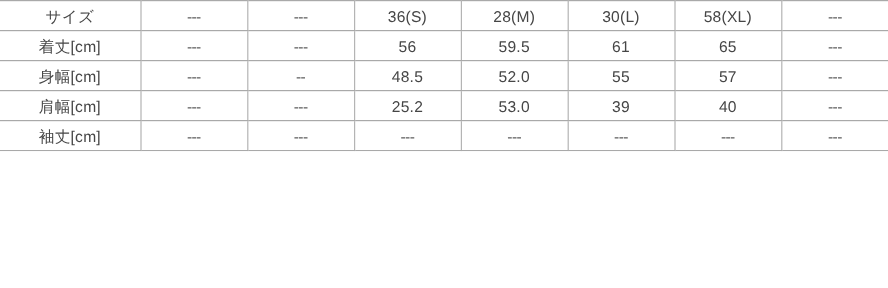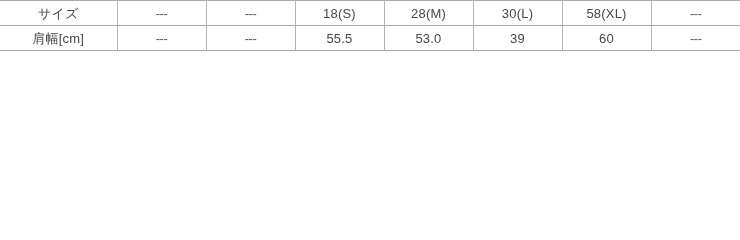--- a/index.html
+++ b/index.html
@@ -81,36 +81,66 @@
         <col class="c-data">
         <col class="c-data">
       <col class="c-data">
     </colgroup>
     <tbody>
 
       <tr>
         <td class="label-cell col-first">サイズ</td>
         <td><span class="dash">---</span></td>
         <td><span class="dash">---</span></td>
-        <td>18(S)</td>
+        <td>36(S)</td>
         <td>28(M)</td>
         <td>30(L)</td>
         <td>58(XL)</td>
         <td class="col-last"><span class="dash">---</span></td>
       </tr>
 
+      <tr>
+        <td class="label-cell col-first">着丈[cm]</td>
+        <td><span class="dash">---</span></td>
+        <td><span class="dash">---</span></td>
+        <td>56</td>
+        <td>59.5</td>
+        <td>61</td>
+        <td>65</td>
+        <td class="col-last"><span class="dash">---</span></td>
+      </tr>
 
+      <tr>
+        <td class="label-cell col-first">身幅[cm]</td>
+        <td><span class="dash">---</span></td>
+        <td><span class="dash">--</span></td>
+        <td>48.5</td>
+        <td>52.0</td>
+        <td>55</td>
+        <td>57</td>
+        <td class="col-last"><span class="dash">---</span></td>
+      </tr>
 
       <tr>
         <td class="label-cell col-first">肩幅[cm]</td>
         <td><span class="dash">---</span></td>
         <td><span class="dash">---</span></td>
-        <td>55.5</td>
+        <td>25.2</td>
         <td>53.0</td>
         <td>39</td>
-        <td>60</td>
+        <td>40</td>
         <td class="col-last"><span class="dash">---</span></td>
       </tr>
 
+      <tr>
+        <td class="label-cell col-first">袖丈[cm]</td>
+        <td><span class="dash">---</span></td>
+        <td><span class="dash">---</span></td>
+        <td><span class="dash">---</span></td>
+        <td><span class="dash">---</span></td>
+        <td><span class="dash">---</span></td>
+        <td><span class="dash">---</span></td>
+        <td class="col-last"><span class="dash">---</span></td>
+      </tr>
 
     </tbody>
   </table>
 </div>
 
 </body></html>

